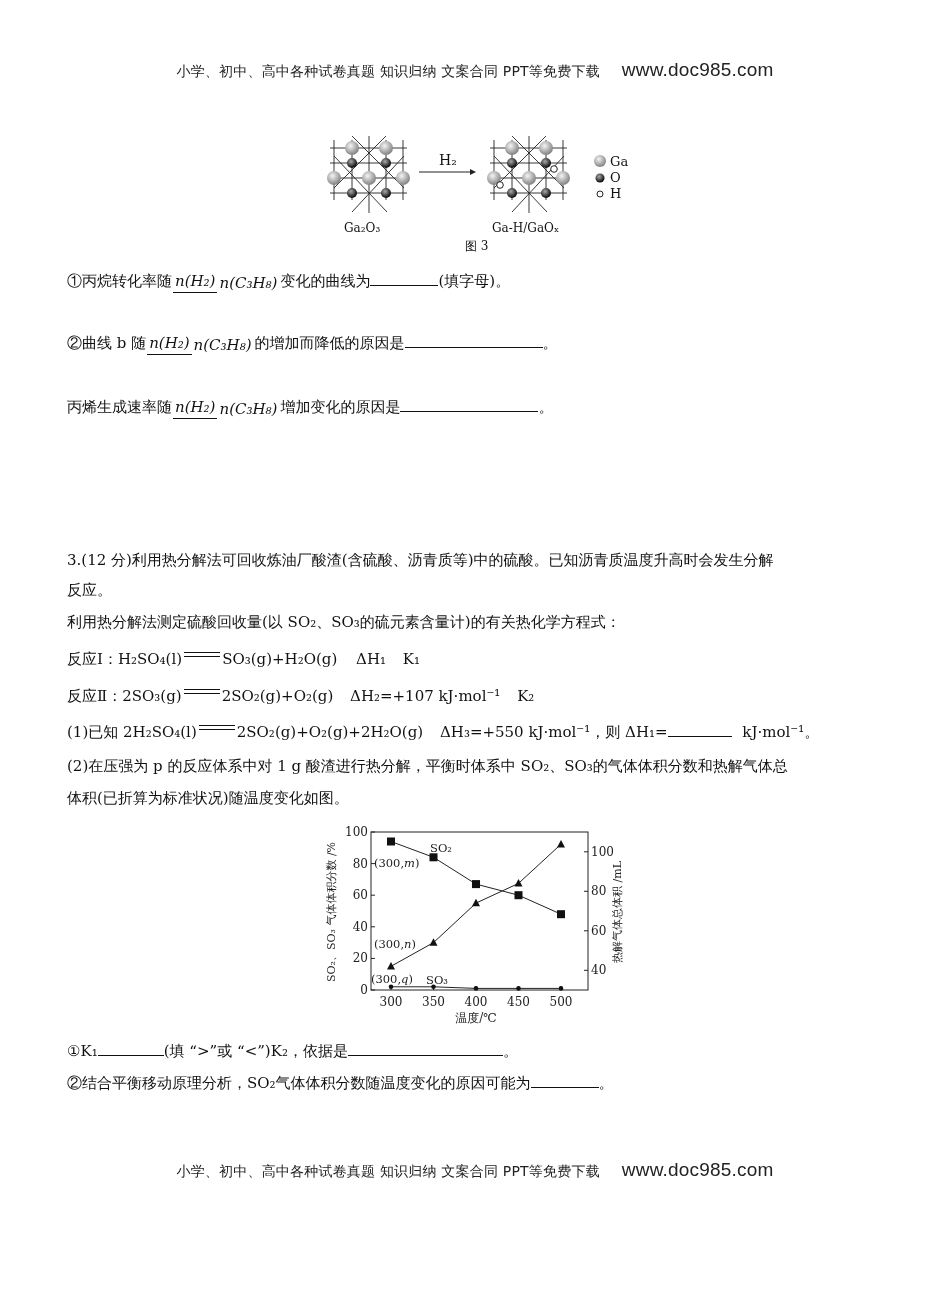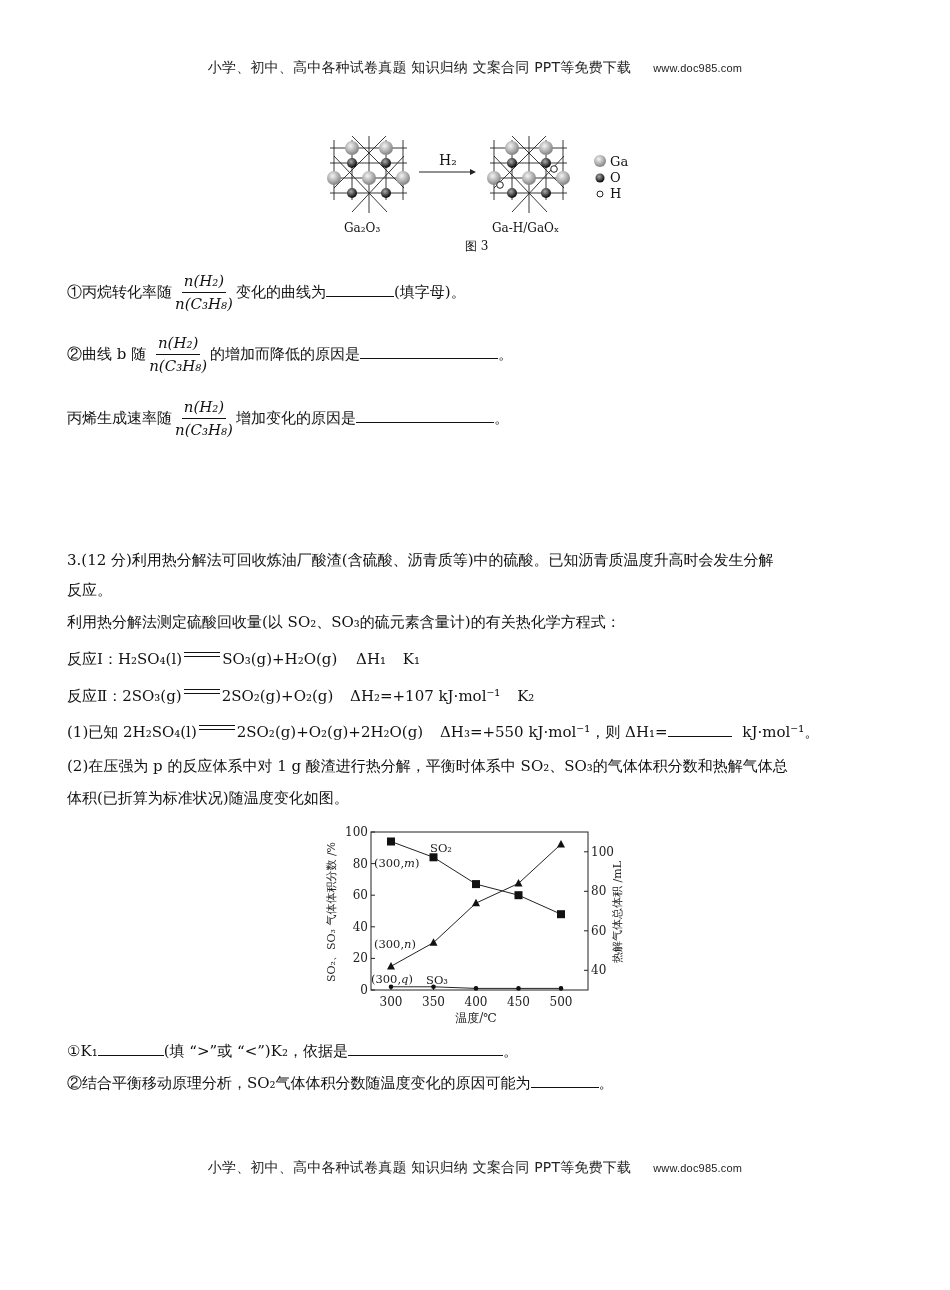--- a/index.html
+++ b/index.html
@@ -1,23 +1,23 @@
 <!DOCTYPE html>
 <html><head>
 <meta charset="utf-8">
 <style>
   html,body{margin:0;padding:0;background:#fff;}
   body{width:950px;height:1290px;position:relative;overflow:hidden;color:#111;
        font-family:"DejaVu Serif","Liberation Serif",serif;}
   .abs{position:absolute;}
   .hdr{left:0;width:950px;text-align:center;font-size:14px;color:#222;
        font-family:"DejaVu Sans","Liberation Sans",sans-serif;letter-spacing:0.2px;}
-  .hdr .url{margin-left:22px;font-family:"Liberation Sans",sans-serif;font-size:11px;}
+  .hdr .url{margin-left:22px;font-family:"Liberation Sans",sans-serif;font-size:19px;}
   .line{left:67px;font-size:15px;white-space:nowrap;line-height:20px;}
-  .frac{display:inline-flex;flex-direction:column;align-items:center;vertical-align:middle;
+  .frac{display:inline-flex;flex-direction:row;align-items:center;vertical-align:middle;
         font-style:italic;font-size:15px;margin:0 1px;}
   .frac .num{border-bottom:1px solid #111;padding:0 2px 1px;}
   .frac .den{padding:1px 2px 0;}
   .blank{display:inline-block;border-bottom:1.5px solid #111;height:14px;vertical-align:baseline;}
   .eq{display:inline-block;position:relative;width:40px;height:14px;vertical-align:top;}
   .eq:before{content:"";position:absolute;left:2px;right:2px;top:3px;border-top:1px solid #111;}
   .eq:after{content:"";position:absolute;left:2px;right:2px;top:7px;border-top:1px solid #111;}
   .it{}
   .chart-wrap{left:318px;top:820px;width:320px;height:210px;}
   .fig3{left:322px;top:128px;width:320px;height:130px;}

